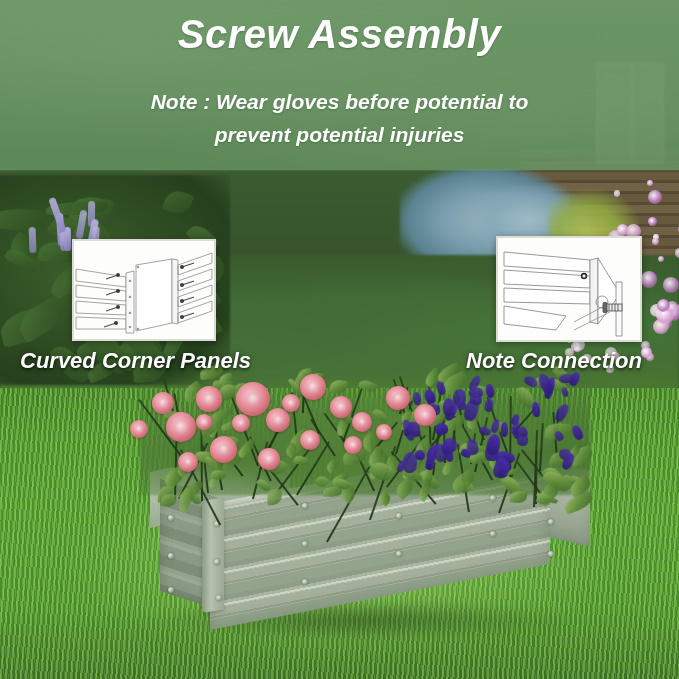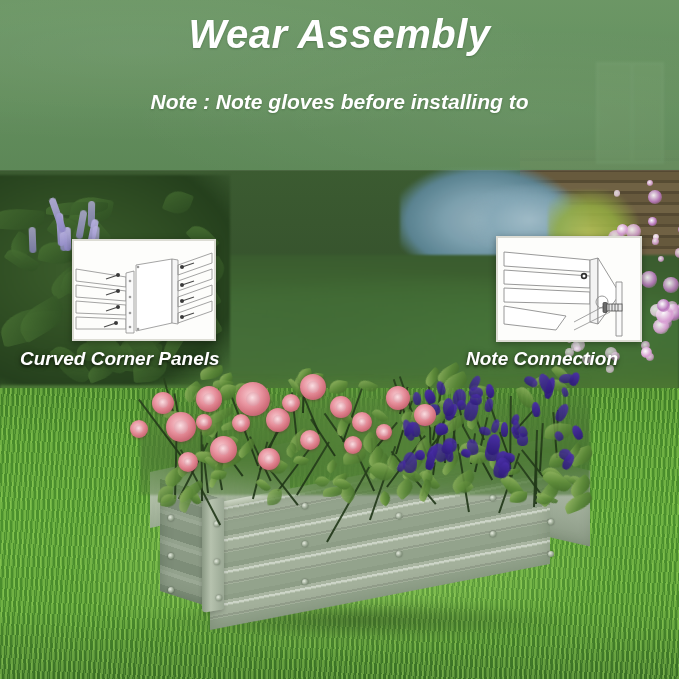--- a/index.html
+++ b/index.html
@@ -277,21 +277,21 @@
     box-shadow:0 2px 7px rgba(0,0,0,.35);
     overflow:hidden;
   }
   .inset-left{left:72px;top:239px;width:140px;height:98px;}
   .inset-right{left:496px;top:236px;width:142px;height:102px;}
   .inset svg{display:block;width:100%;height:100%;}
 
   
   .caption{
     position:absolute;
-    font-size:19px;font-weight:bold;font-style:italic;
+    font-size:22px;font-weight:bold;font-style:italic;
     color:#ffffff;white-space:nowrap;
     text-shadow:0 2px 3px rgba(0,0,0,.55),0 0 6px rgba(0,0,0,.35);
     text-align:right;
   }
   .cap-left{left:20px;top:348px;}
   .cap-right{left:466px;top:348px;}
 </style>
 </head>
 <body>
 
@@ -704,23 +704,24 @@
         <div class="rose" style="left:282px;top:394px;width:18px;height:18px"></div>
         <div class="rose" style="left:344px;top:436px;width:18px;height:18px"></div>
         <div class="rose" style="left:196px;top:414px;width:16px;height:16px"></div>
         <div class="rose" style="left:376px;top:424px;width:16px;height:16px"></div>
         <div class="rose" style="left:130px;top:420px;width:18px;height:18px"></div>
       </div>
   </div>
 
   <div class="header">
     <div class="header-texture"></div>
-    <div class="h-title">Wear Assembly</div>
+    <div class="h-title">Screw Assembly</div>
     <div class="h-note">
-      <span>Note : Note gloves before installing to</span>
+      <span>Note : Wear gloves before potential to</span>
+      <span>prevent potential injuries</span>
     </div>
   </div>
 
   <div class="inset inset-left">
     <svg viewBox="0 0 140 98">
       <g stroke="#8d8d8d" stroke-width="0.8" fill="none">
 
         <path d="M2 28 L52 36 L52 46 L2 40 Z"></path>
         <path d="M2 44 L52 50 L52 60 L2 56 Z"></path>
         <path d="M2 60 L52 64 L52 74 L2 72 Z"></path>

